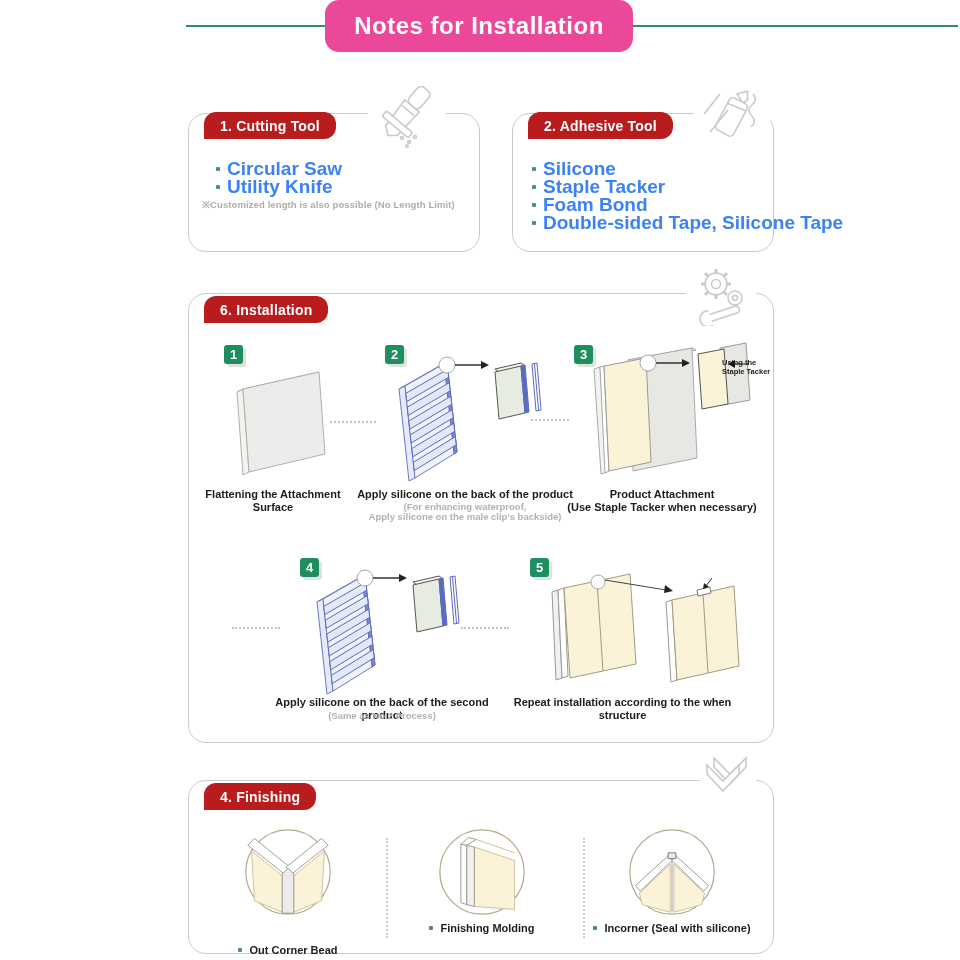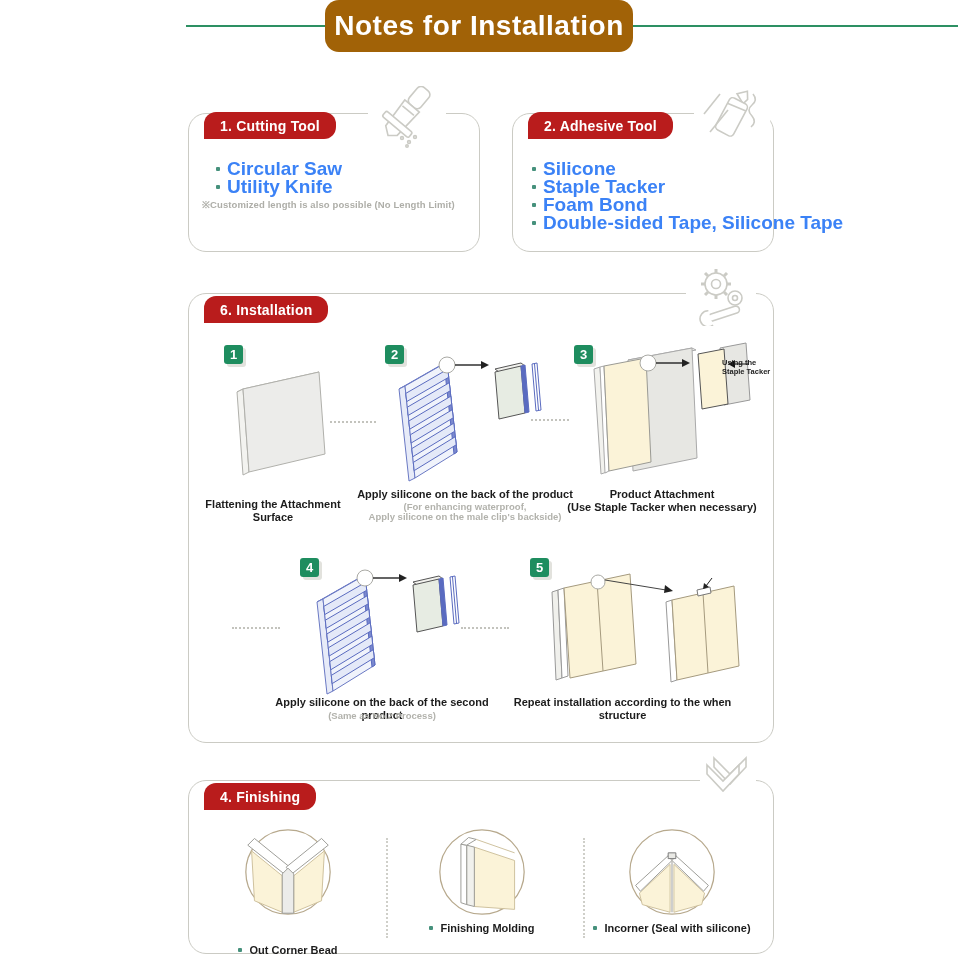--- a/index.html
+++ b/index.html
@@ -1,22 +1,22 @@
 <!DOCTYPE html>
 <html><head>
 <meta charset="utf-8">
 <style>
   html,body{margin:0;padding:0;background:#fff;}
   .page{position:relative;width:960px;height:960px;background:#fff;overflow:hidden;
         font-family:"Liberation Sans", sans-serif;color:#1c1c1c;}
   .abs{position:absolute;}
   .hline{position:absolute;height:2px;background:#2d9063;}
-  .title-pill{position:absolute;background:#a16207;color:#fff;border-radius:14px;
+  .title-pill{position:absolute;background:#ec4899;color:#fff;border-radius:14px;
       display:flex;align-items:center;justify-content:center;
-      font-size:28px;font-weight:bold;letter-spacing:.5px;}
+      font-size:24px;font-weight:bold;letter-spacing:.5px;}
   .box{position:absolute;border:1.5px solid #cbcbc4;border-radius:18px;background:#fff;}
   .tab-label{position:absolute;background:#b91c1c;color:#fff;font-weight:bold;
       font-size:14px;display:flex;align-items:center;padding:0 16px;height:27px;
       border-radius:12px 12px 12px 0;letter-spacing:.2px;}
   .list{position:absolute;}
   .list-item{display:flex;align-items:center;height:18px;font-weight:bold;font-size:19px;color:#3b82f6;}
   .bullet{width:4px;height:4px;background:#46917c;border-radius:1px;display:inline-block;
       margin-right:7px;flex:0 0 auto;}
   .note{position:absolute;font-size:9.5px;color:#aeaea8;font-weight:bold;letter-spacing:.1px;}
   .badge{position:absolute;width:19px;height:19px;background:#1e8d5f;color:#fff;
@@ -185,21 +185,21 @@
       <polygon points="126,16 152,11 156,66 130,71" fill="#fbf3d8" stroke="#555"></polygon>
       <polygon points="156,26 163,22 163,30" fill="#111"></polygon>
       <line x1="163" y1="26" x2="176" y2="26" stroke="#111"></line>
     </svg>
   </div>
   <div class="annotation" style="left:722px;top:358px;width:50px;">
     <div>Using the</div>
     <div>Staple Tacker</div>
   </div>
 
-  <div class="caption" style="left:188px;top:488px;width:170px;margin-top:10px;">Flattening the Attachment Surface</div>
+  <div class="caption" style="left:188px;top:488px;width:170px;">Flattening the Attachment Surface</div>
   <div class="caption" style="left:355px;top:488px;width:220px;">Apply silicone on the back of the product</div>
   <div class="subcaption" style="left:355px;top:501px;width:220px;">(For enhancing waterproof,</div>
   <div class="subcaption" style="left:355px;top:511px;width:220px;">Apply silicone on the male clip's backside)</div>
   <div class="caption" style="left:562px;top:488px;width:200px;">
     <span>Product Attachment</span><br>
     <span>(Use Staple Tacker when necessary)</span>
   </div>
 
   <div class="dotted-h" style="left:232px;top:627px;width:48px;"></div>
   <div class="abs" style="left:293px;top:565px;">

